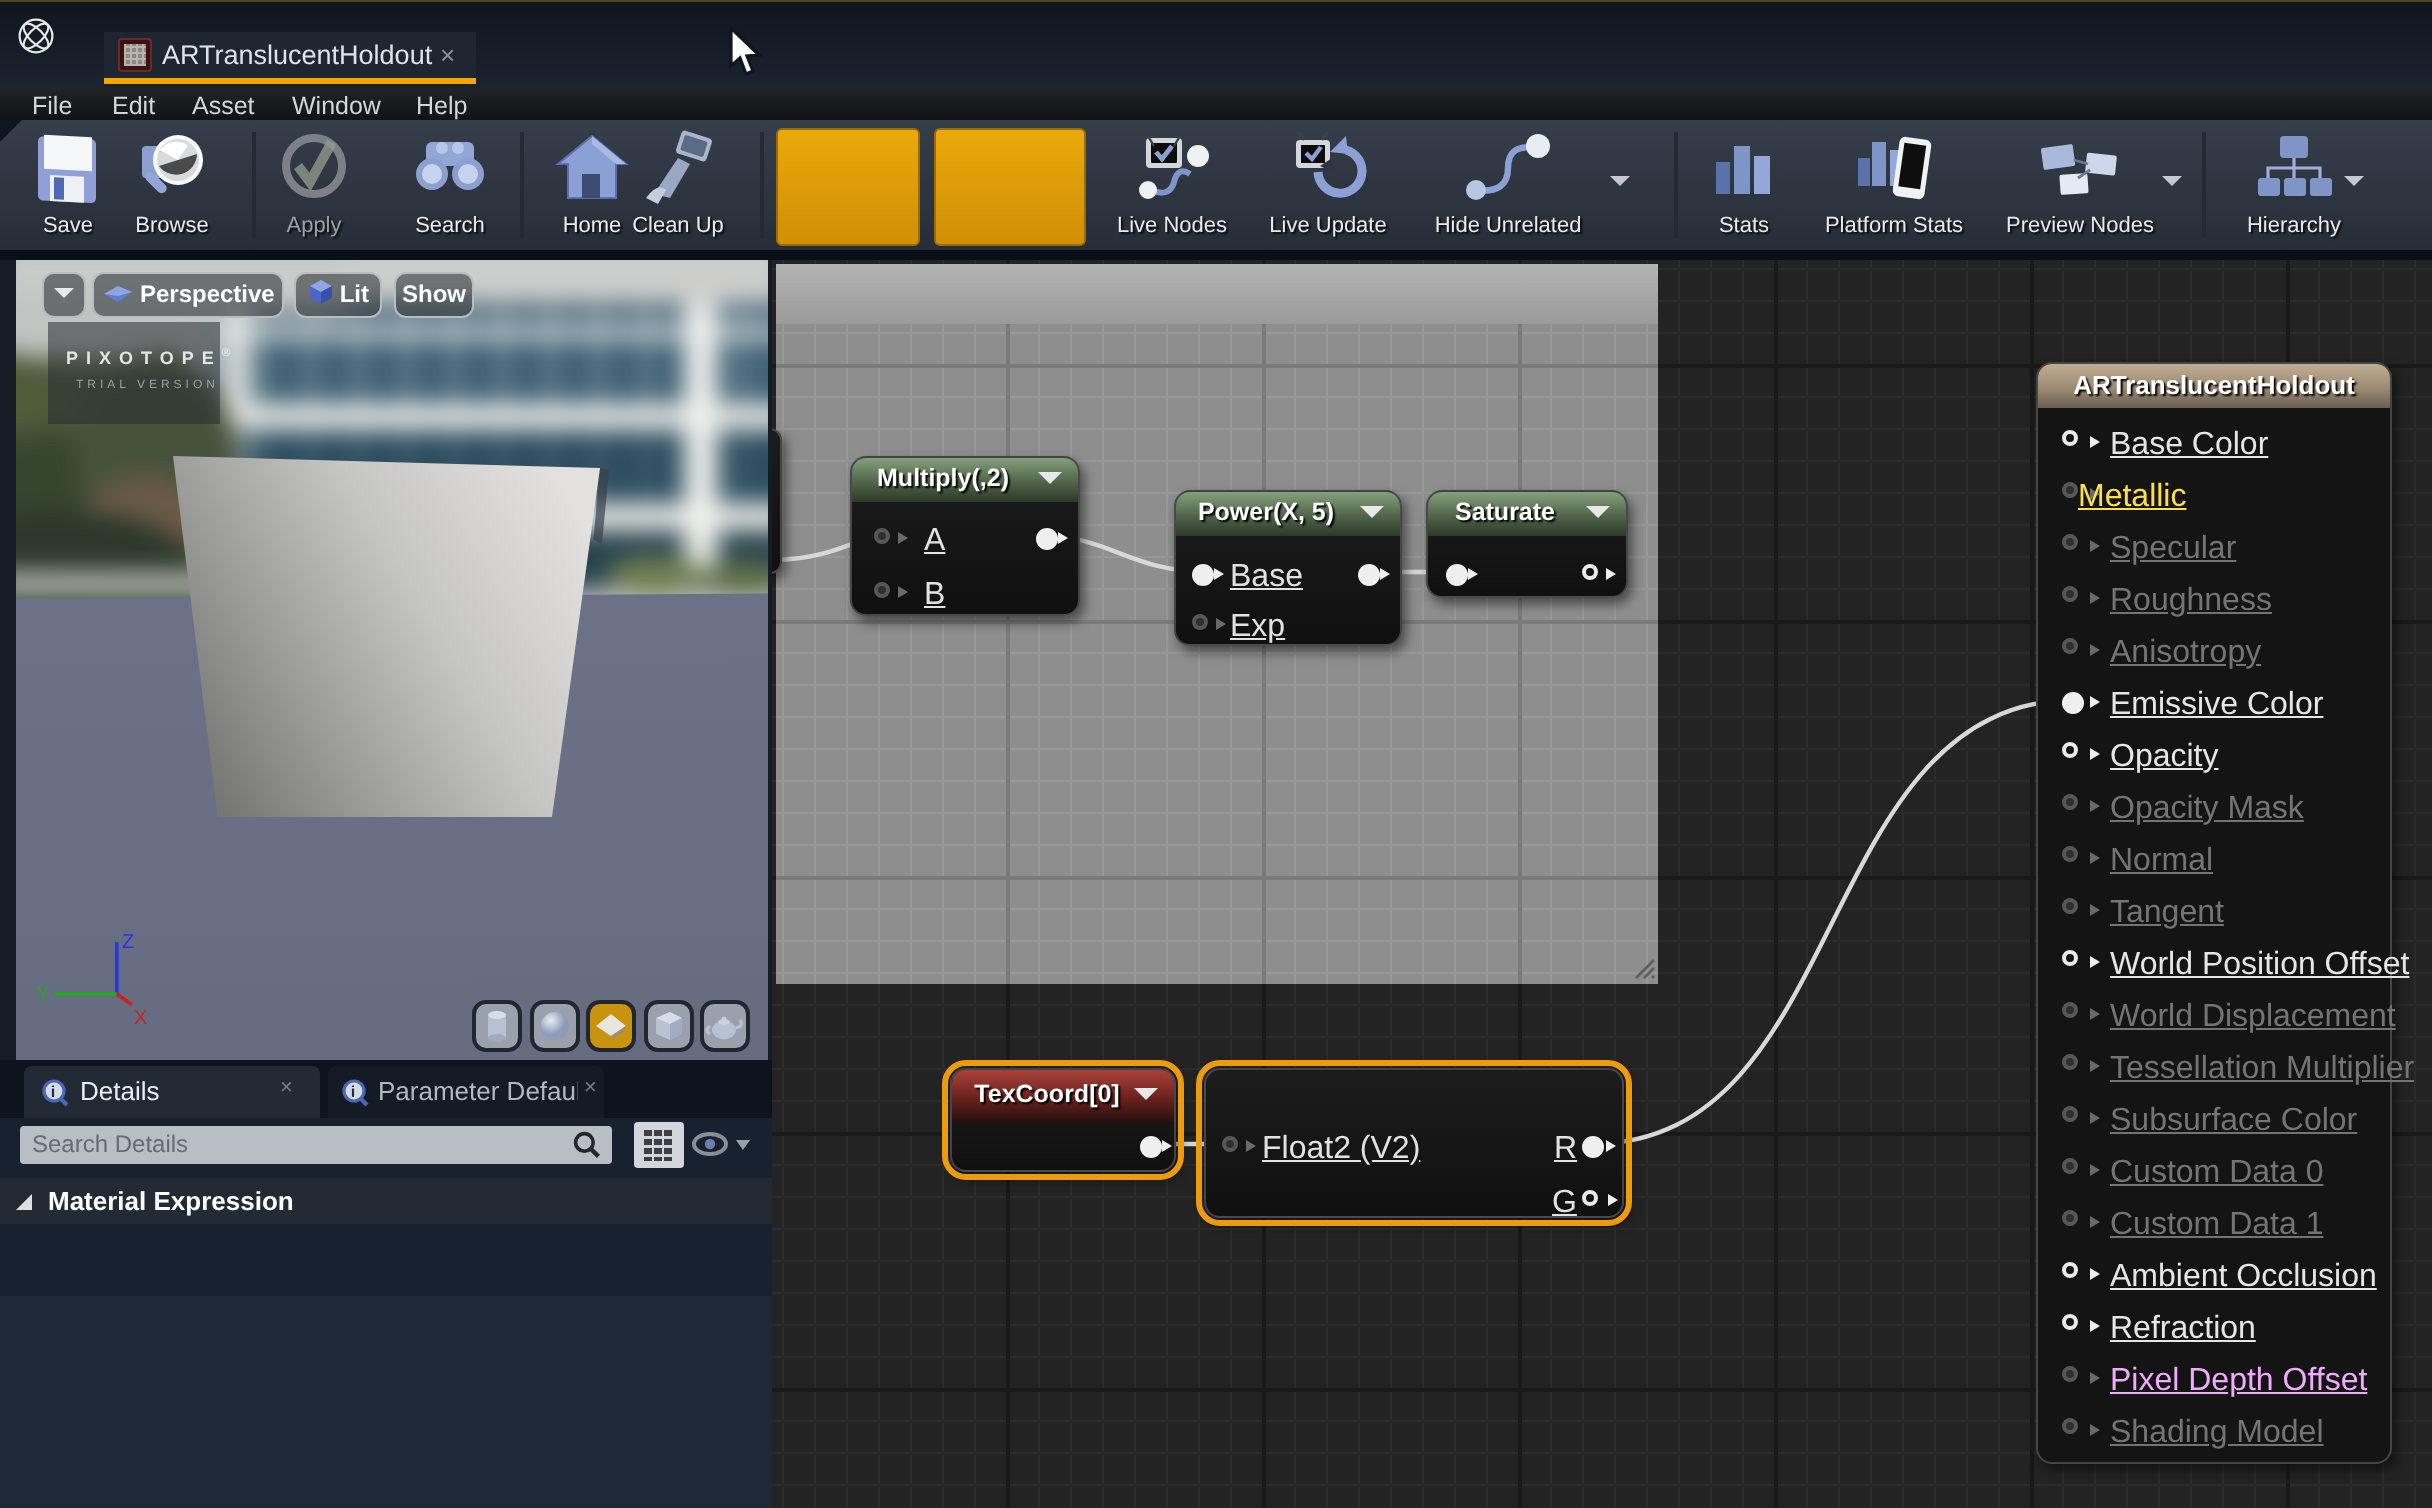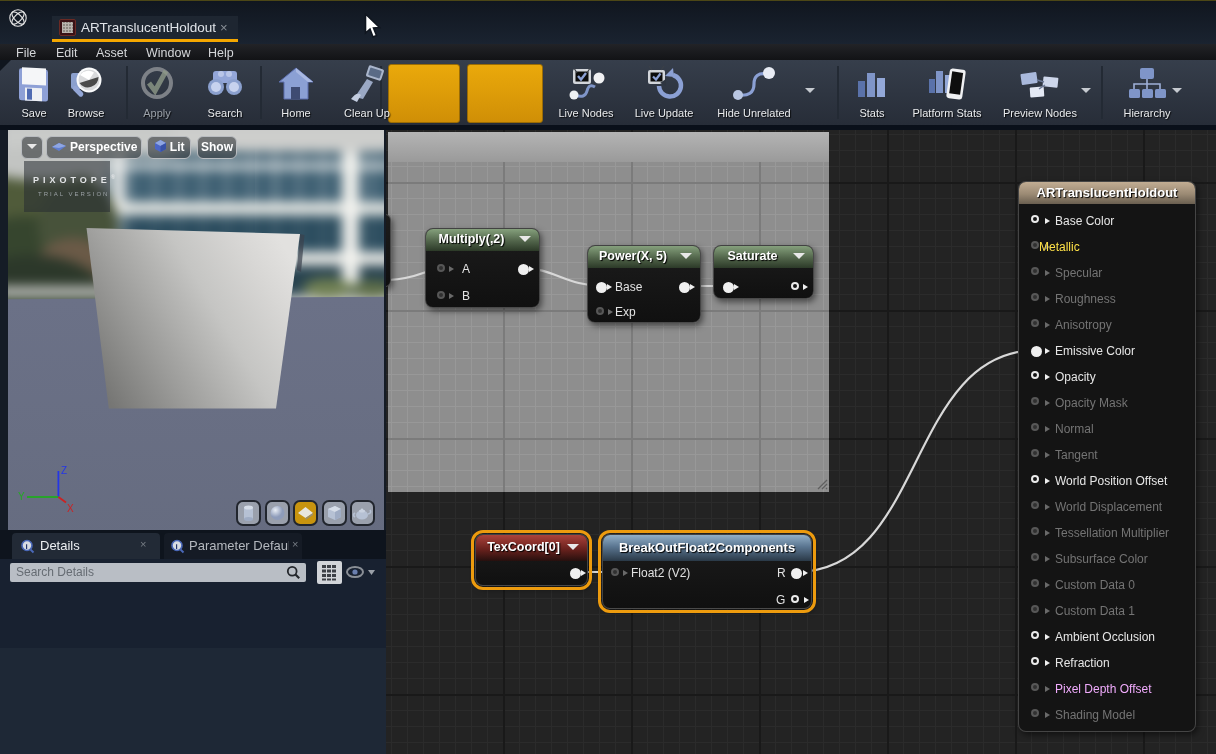--- a/index.html
+++ b/index.html
@@ -61,21 +61,21 @@
 background-size:128px 128px,128px 128px,16px 16px,16px 16px;
 background-position:0 20px,115px 0,0 4px,3px 0;}
 .node{position:absolute;background:linear-gradient(#1c1c1c,#101010);border:1px solid rgba(150,150,150,.38);border-radius:8px;box-shadow:2px 3px 6px rgba(0,0,0,.5);}
 .nhead{position:absolute;left:0;top:0;width:100%;height:22px;border-radius:7px 7px 0 0;color:#fff;font-weight:bold;font-size:12.5px;text-align:center;line-height:21px;text-shadow:1px 1px 1px #000;}
 .ntri{position:absolute;top:7px;width:0;height:0;border:6px solid transparent;border-top-color:#e8e8e8;border-bottom-width:0;}
 .pin{position:absolute;width:11px;height:11px;border-radius:50%;}
 .pin.w{background:#efefef;}
 .pin.ring{width:8px;height:8px;border:2.4px solid #eaeaea;background:rgba(20,20,20,.6);}
 .pin.grey{width:8px;height:8px;border:2.4px solid #575757;background:#303030;}
 .parrow{position:absolute;width:0;height:0;border:3.5px solid transparent;border-right-width:0;}
-.plbl{position:absolute;font-size:12px;color:#e2e2e2;white-space:nowrap;}
+.plbl{position:absolute;font-size:16px;color:#e2e2e2;white-space:nowrap;text-decoration:underline;}
 .sel{outline:3px solid #ed9b0e;outline-offset:1px;border-radius:8px;}
 #wires{position:absolute;left:0;top:0;width:830px;height:624px;}
 </style></head>
 <body>
 <div id="win">
 
   <div class="abs" id="topbar"></div>
   <svg class="abs" id="ulogo" style="left:7px;top:7px" width="22" height="22" viewBox="0 0 22 22">
     <g fill="none" stroke="#e8e8e8" stroke-width="1.1">
       <circle cx="11" cy="11" r="8.2"></circle>
@@ -150,21 +150,21 @@
         <div class="tlbl">Search</div>
       </div>
     <div class="tbtn" style="left:266px;width:60px">
         <svg class="tico" width="38" height="40" viewBox="0 0 38 40">
           <path d="M19 3 L36 17 L31 17 L31 34 L7 34 L7 17 L2 17 Z" fill="#8ba0d4" stroke="#5d6fae" stroke-width="1"></path>
           <path d="M19 3 L36 17 L31 17 L19 7 Z" fill="#a9b9e2"></path>
           <rect x="14" y="22" width="9" height="12" fill="#3e4b72"></rect>
         </svg>
         <div class="tlbl">Home</div>
       </div>
-    <div class="tbtn" style="left:332px;width:70px">
+    <div class="tbtn" style="left:304px;width:70px">
         <svg class="tico" width="40" height="40" viewBox="0 0 40 40">
           <rect x="20" y="2" width="16" height="12" rx="2" fill="#aab6cc" transform="rotate(18 28 8)"></rect>
           <rect x="22" y="4" width="12" height="8" rx="1" fill="#5a6b86" transform="rotate(18 28 8)"></rect>
           <path d="M8 32 L20 14 L26 17 L16 34 Z" fill="#9aa8c4"></path>
           <path d="M4 34 Q10 26 14 30 L10 37 Z" fill="#c3cde0"></path>
         </svg>
         <div class="tlbl">Clean Up</div>
       </div>
     <div class="tbtn" style="left:547px;width:78px">
         <svg class="tico" width="42" height="40" viewBox="0 0 42 40">
@@ -378,20 +378,21 @@
             <rect x="6" y="14.5" width="4" height="2"></rect>
             <rect x="11" y="14.5" width="4" height="2"></rect>
           </g>
         </svg>
     </div>
     <svg class="abs" style="left:346px;top:34px" width="30" height="16" viewBox="0 0 30 16">
         <ellipse cx="9" cy="8" rx="8" ry="5" fill="none" stroke="#8a8f96" stroke-width="2"></ellipse>
         <circle cx="9" cy="8" r="2.6" fill="#6a7fae"></circle>
         <path d="M22 6 L29 6 L25.5 11 Z" fill="#9aa0a8"></path>
       </svg>
+    <div id="mhead"><span style="position:absolute;left:8px;top:8px;width:0;height:0;border-bottom:8px solid #e0e0e0;border-left:8px solid transparent"></span><span style="margin-left:24px">Material Expression</span></div>
     <div id="dbelow"></div>
   </div>
 
   <div class="abs" id="graph">
     <div id="grid"></div>
     <div id="comment">
         <div id="ctitle"></div>
         <div id="cbody"></div>
         <svg style="position:absolute;left:428px;top:346px" width="13" height="13" viewBox="0 0 13 13">
           <g stroke="#5f5f5f" stroke-width="1.3">
@@ -449,21 +450,20 @@
       </div>
 
       <div class="node sel" style="left:89px;top:404px;width:113px;height:52px">
         <div class="nhead" style="height:26px;line-height:25px;border-radius:7px 7px 0 0;padding-right:16px;background:linear-gradient(#ab423b,#69211d 55%,#26100e)">TexCoord[0]</div>
         <div class="ntri" style="right:8px;top:9px"></div>
         <span class="pin w" style="left:94px;top:33px"></span>
           <span class="parrow" style="left:105px;top:35px;border-left:5px solid #efefef"></span>
       </div>
 
       <div class="node sel" style="left:216px;top:404px;width:210px;height:75px">
-        <div class="nhead" style="height:26px;line-height:25px;font-size:13px;background:linear-gradient(#92afc7,#5a7590 45%,#2a3947)">BreakOutFloat2Components</div>
         <span class="pin grey" style="left:8px;top:33px"></span>
           <span class="parrow" style="left:20px;top:35px;border-left:5px solid #6a6a6a"></span>
         <span class="plbl" style="left:28px;top:31px">Float2 (V2)</span>
         <span class="plbl" style="left:174px;top:31px">R</span>
         <span class="pin w" style="left:188px;top:33px"></span>
           <span class="parrow" style="left:200px;top:35px;border-left:5px solid #efefef"></span>
         <span class="plbl" style="left:173px;top:58px">G</span>
         <span class="pin ring" style="left:188px;top:59.5px"></span>
           <span class="parrow" style="left:201px;top:62px;border-left:5px solid #efefef"></span>
       </div>

